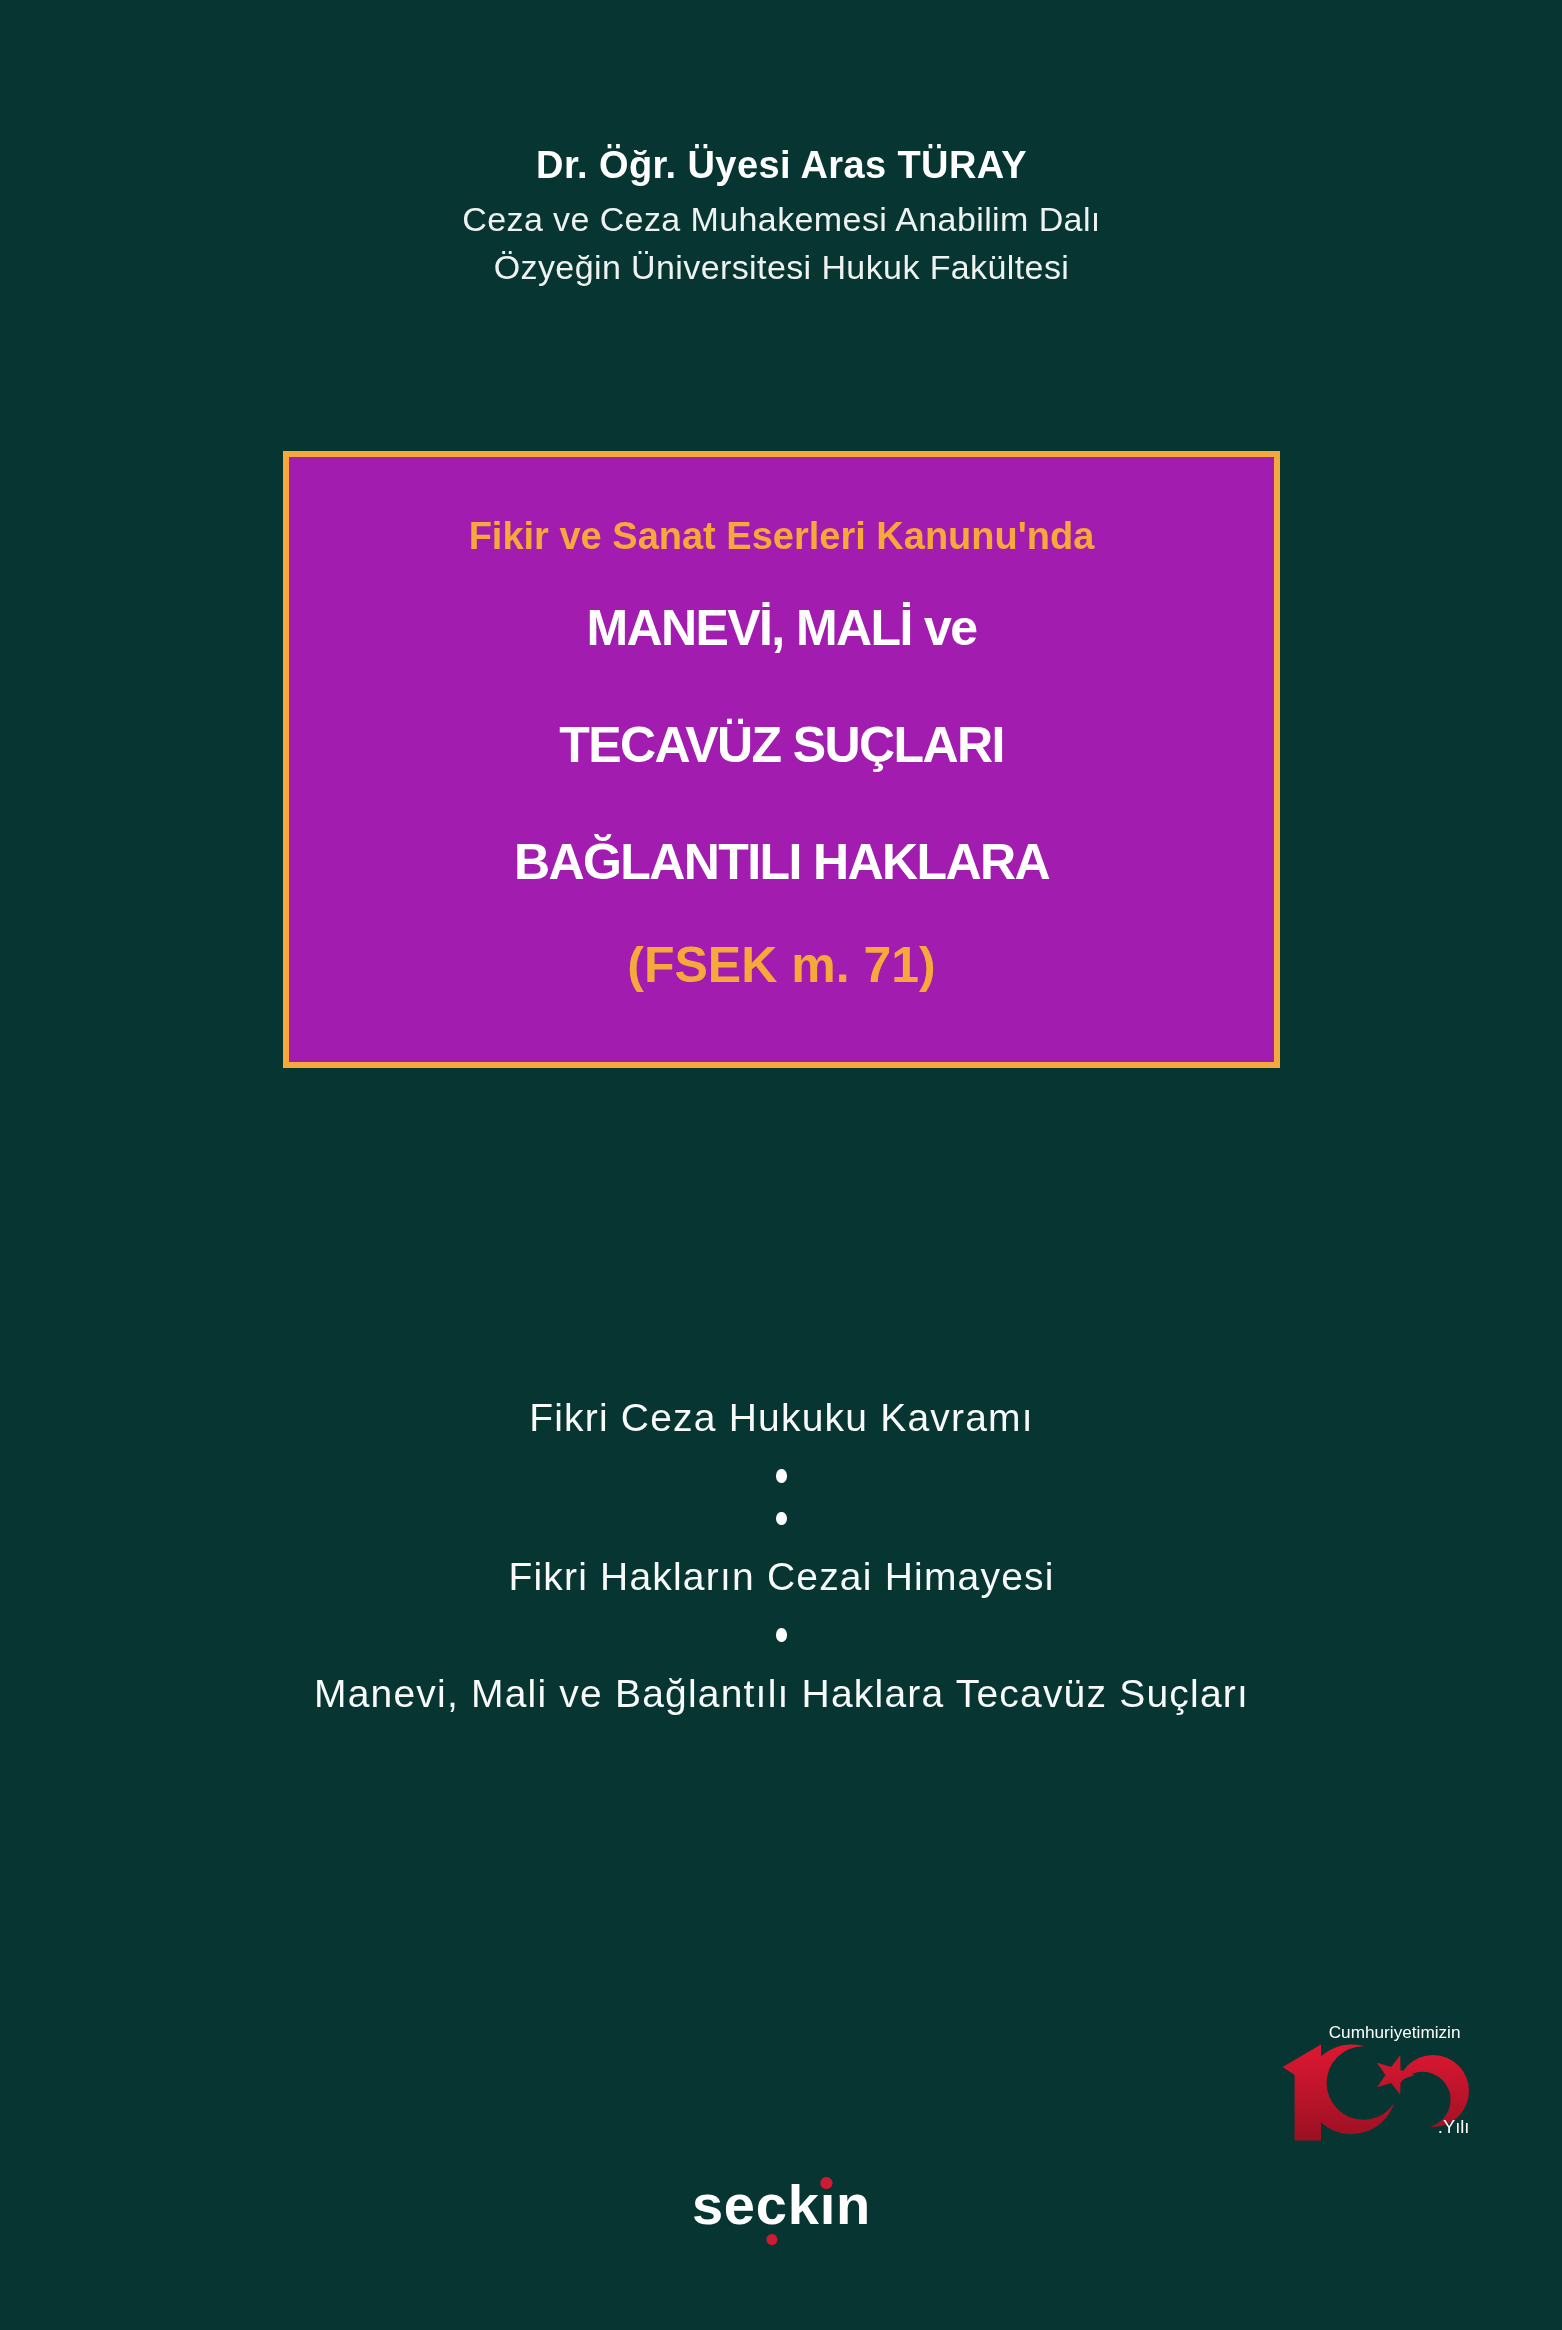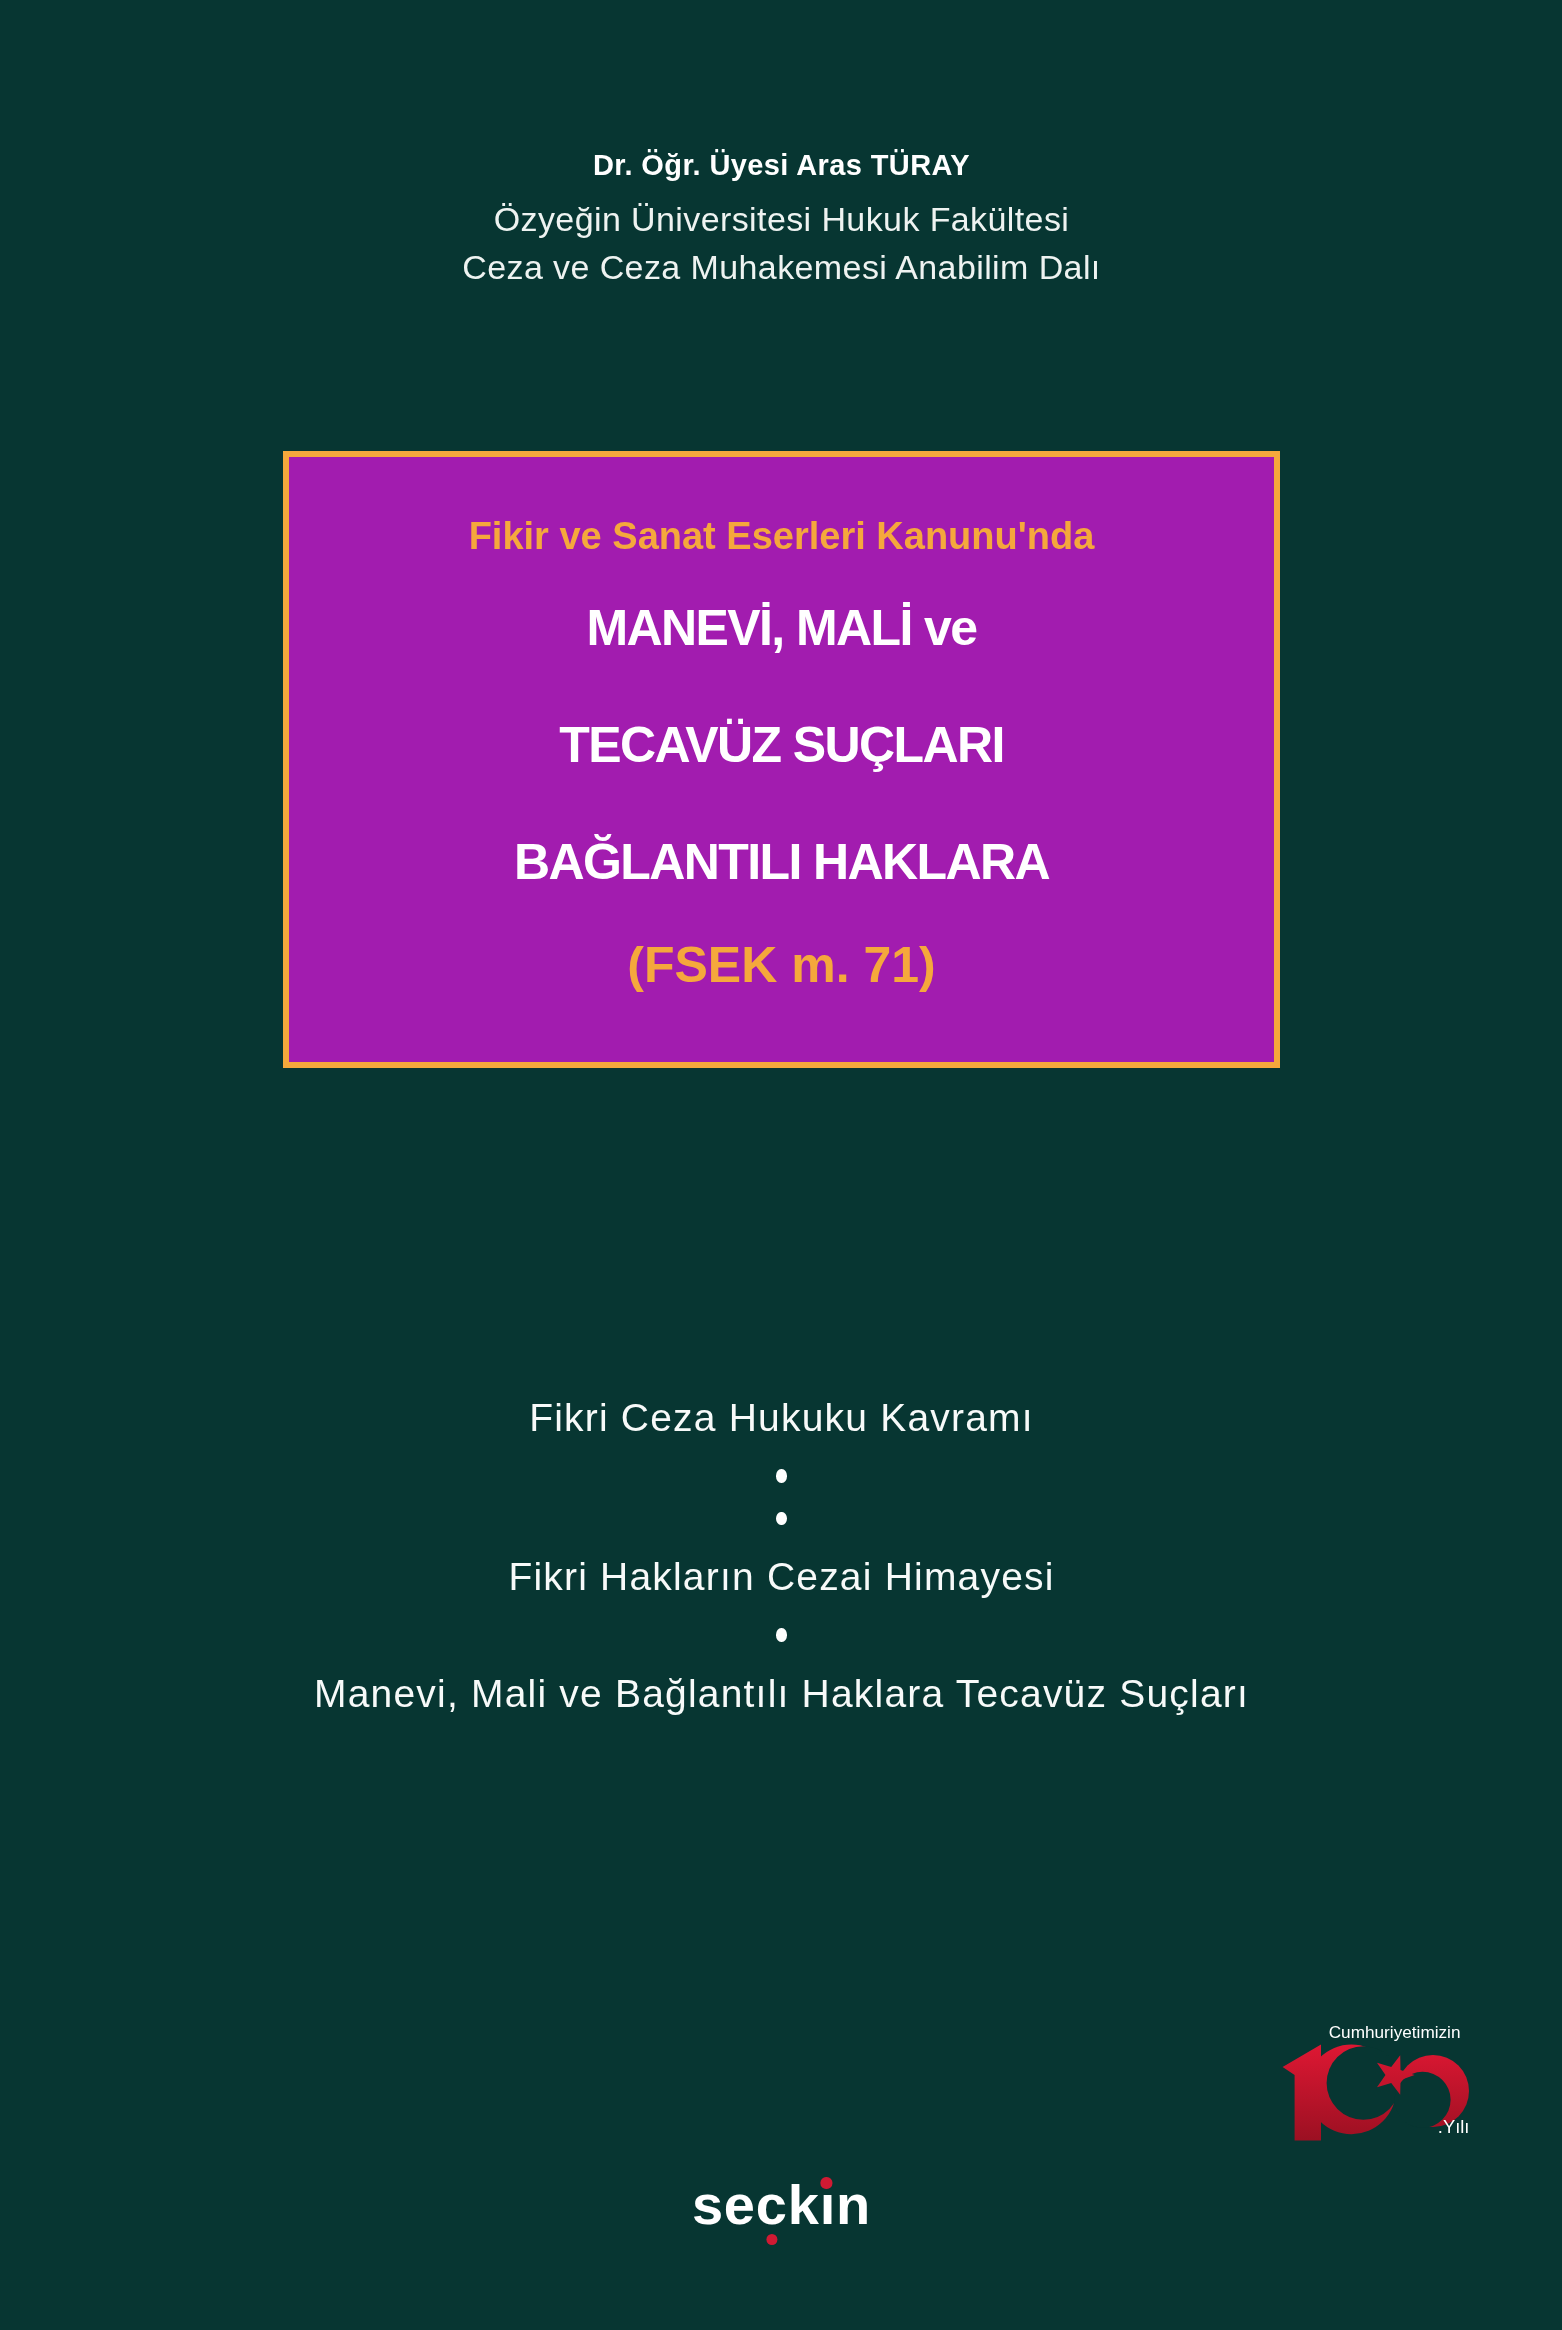--- a/index.html
+++ b/index.html
@@ -16,21 +16,21 @@
   }
 
   
   .author-block {
     position: absolute;
     top: 140px; left: 0; width: 100%;
     text-align: center;
     color: #ffffff;
   }
   .author-name {
-    font-size: 29px; font-weight: 700; line-height: 50px;
+    font-size: 38px; font-weight: 700; line-height: 50px;
     margin-bottom: 4.8px; letter-spacing: 0.4px;
   }
   .author-affil {
     font-size: 34px; font-weight: 400; line-height: 48px;
     color: #eef3f1; letter-spacing: 0.4px;
   }
 
   
   .title-box {
     position: absolute;
@@ -109,22 +109,22 @@
   .seckin-dot-i { top: 2.4px;  left: 72%; }
   .seckin-dot-c { top: 59px; left: 41.5%; }
 </style>
 </head>
 <body>
 
 <div class="cover">
 
   <div class="author-block">
     <div class="author-name">Dr. Öğr. Üyesi Aras TÜRAY</div>
+    <div class="author-affil">Ceza ve Ceza Muhakemesi Anabilim Dalı</div>
     <div class="author-affil">Özyeğin Üniversitesi Hukuk Fakültesi</div>
-    <div class="author-affil">Ceza ve Ceza Muhakemesi Anabilim Dalı</div>
   </div>
 
   <div class="title-box">
     <div class="kicker">Fikir ve Sanat Eserleri Kanunu'nda</div>
     <div class="title-lines">
       <div>MANEVİ, MALİ ve</div>
       <div>TECAVÜZ SUÇLARI</div>
       <div>BAĞLANTILI HAKLARA</div>
     </div>
     <div class="fsek">(FSEK m. 71)</div>

